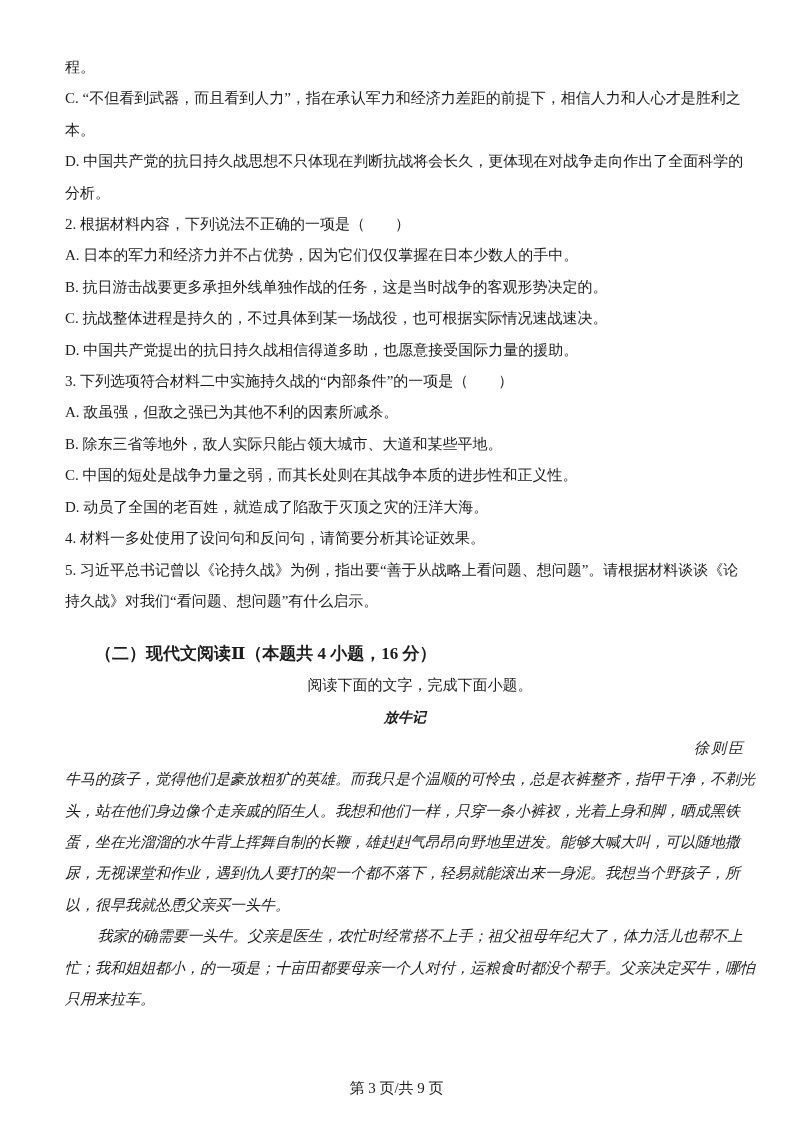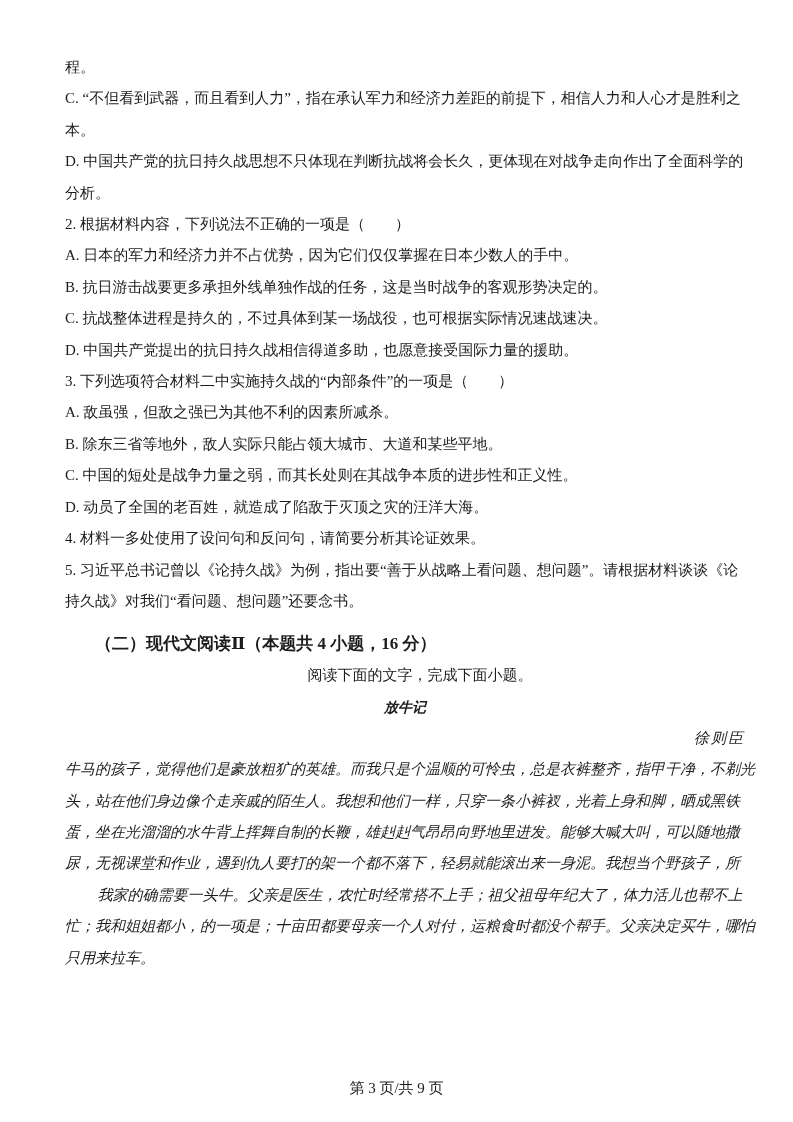--- a/index.html
+++ b/index.html
@@ -24,21 +24,21 @@
     line-height: 31.4px;
     white-space: nowrap;
     text-align: left;
   }
   .indent2 { text-indent: 30px; text-align: center; }
   .section-heading {
     font-size: 17px;
     font-weight: bold;
     line-height: 32px;
     padding-left: 30px;
-    margin-top: 11px;
+    margin-top: 21px;
     white-space: nowrap;
   }
   .kai {
     font-style: italic;
     font-family: "Liberation Serif", "DejaVu Serif", serif;
   }
   .essay-title {
     text-align: center;
     font-weight: bold;
     font-style: italic;
@@ -85,33 +85,34 @@
 
     <div class="line">3. 下列选项符合材料二中实施持久战的“内部条件”的一项是（　　）</div>
     <div class="line">A. 敌虽强，但敌之强已为其他不利的因素所减杀。</div>
     <div class="line">B. 除东三省等地外，敌人实际只能占领大城市、大道和某些平地。</div>
     <div class="line">C. 中国的短处是战争力量之弱，而其长处则在其战争本质的进步性和正义性。</div>
     <div class="line">D. 动员了全国的老百姓，就造成了陷敌于灭顶之灾的汪洋大海。</div>
 
     <div class="line">4. 材料一多处使用了设问句和反问句，请简要分析其论证效果。</div>
 
     <div class="line">5. 习近平总书记曾以《论持久战》为例，指出要“善于从战略上看问题、想问题”。请根据材料谈谈《论</div>
-    <div class="line">持久战》对我们“看问题、想问题”还要念书。</div>
+    <div class="line">持久战》对我们“看问题、想问题”有什么启示。</div>
 
     <div class="section-heading">（二）现代文阅读Ⅱ（本题共 4 小题，16 分）</div>
 
     <div class="line indent2">阅读下面的文字，完成下面小题。</div>
 
     <div class="line essay-title">放牛记</div>
     <div class="line essay-author">徐则臣</div>
 
     <div class="line kai">牛马的孩子，觉得他们是豪放粗犷的英雄。而我只是个温顺的可怜虫，总是衣裤整齐，指甲干净，不剃光</div>
     <div class="line kai">头，站在他们身边像个走亲戚的陌生人。我想和他们一样，只穿一条小裤衩，光着上身和脚，晒成黑铁</div>
     <div class="line kai">蛋，坐在光溜溜的水牛背上挥舞自制的长鞭，雄赳赳气昂昂向野地里进发。能够大喊大叫，可以随地撒</div>
     <div class="line kai">尿，无视课堂和作业，遇到仇人要打的架一个都不落下，轻易就能滚出来一身泥。我想当个野孩子，所</div>
+    <div class="line kai">以，很早我就怂恿父亲买一头牛。</div>
 
     <div class="line kai indent2">我家的确需要一头牛。父亲是医生，农忙时经常搭不上手；祖父祖母年纪大了，体力活儿也帮不上</div>
     <div class="line kai">忙；我和姐姐都小，的一项是；十亩田都要母亲一个人对付，运粮食时都没个帮手。父亲决定买牛，哪怕</div>
     <div class="line kai">只用来拉车。</div>
 
   </div>
 
   <div class="footer">第 3 页/共 9 页</div>
 </div>
 

